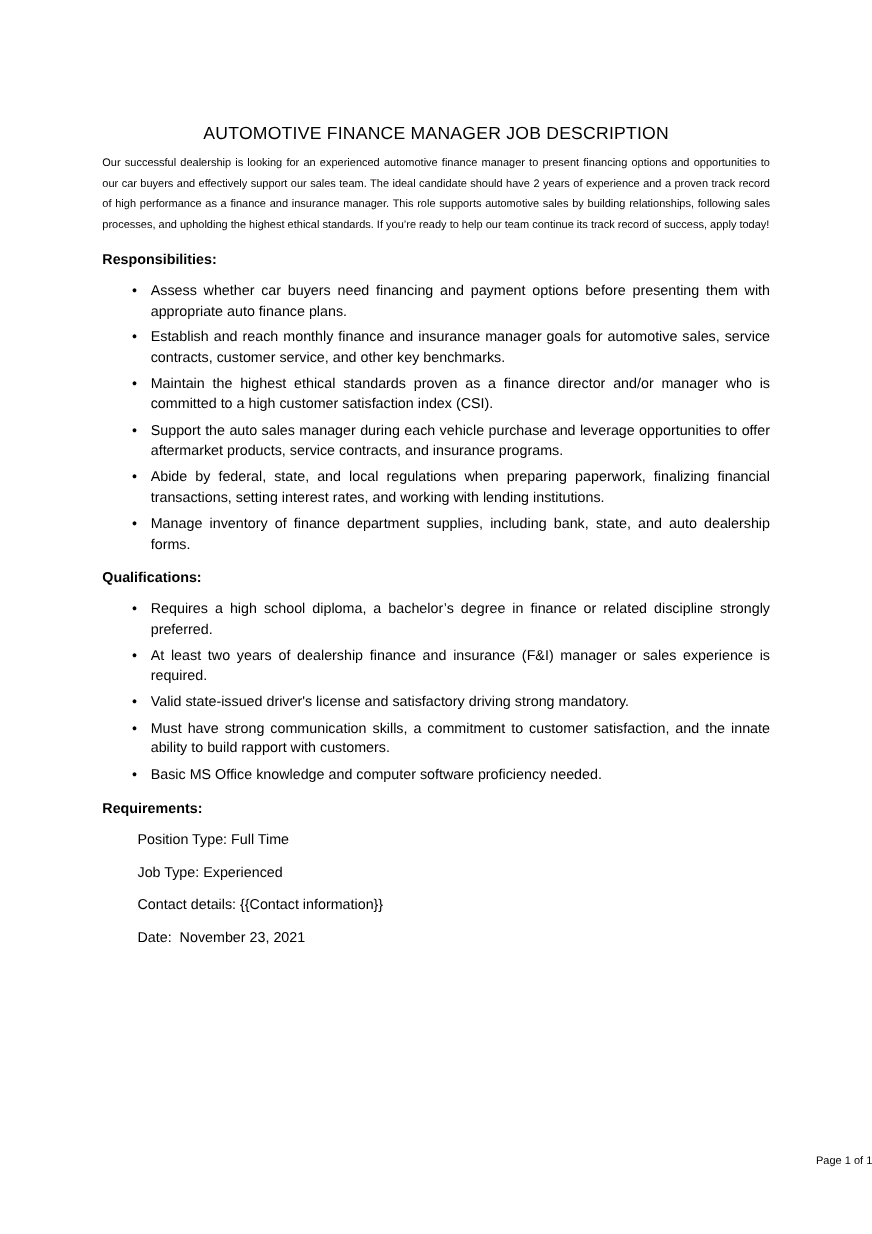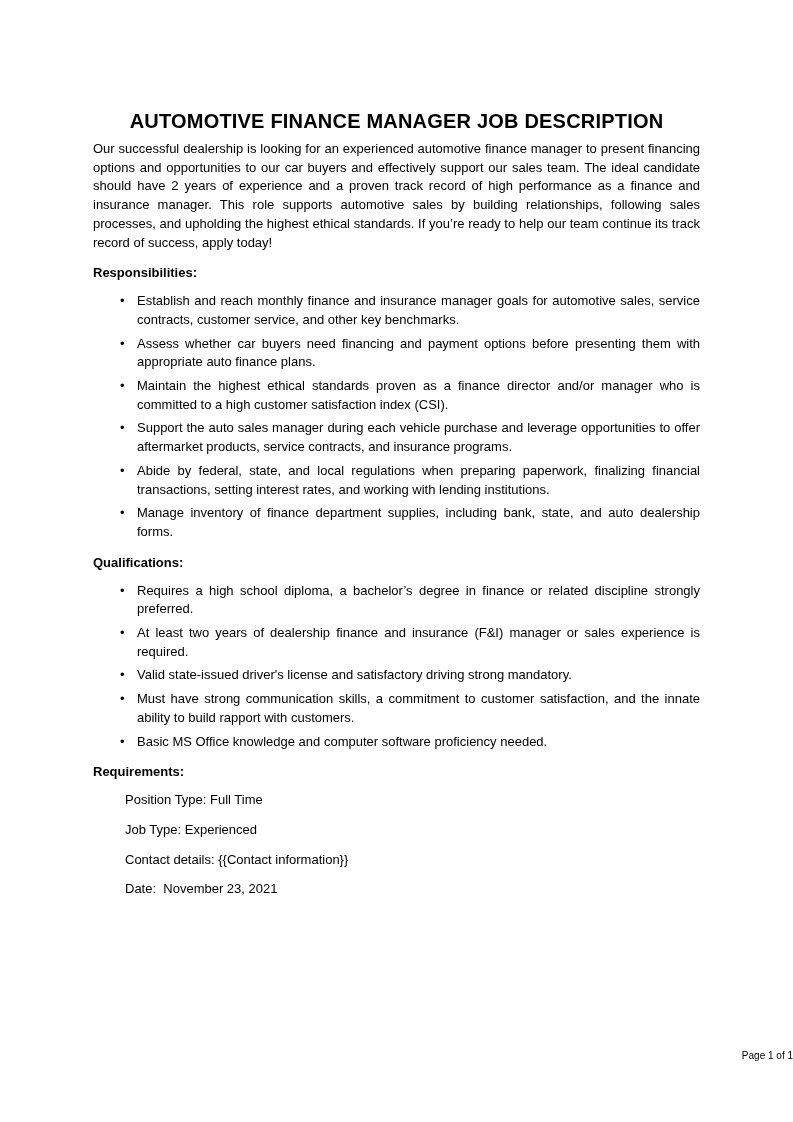--- a/index.html
+++ b/index.html
@@ -14,35 +14,35 @@
   }
   .page {
     position: absolute;
     top: 0; left: 0;
     width: 793px;
     height: 1122px;
     background: #ffffff;
     padding: 112px 93px 0 93px;
   }
   .doc-title {
-    font-size: 20px;
-    font-weight: bold;
+    font-size: 16px;
+    font-weight: normal;
     text-align: center;
     line-height: 19px;
     margin-bottom: 9px;
     letter-spacing: 0.2px;
   }
   .section-heading {
     font-size: 13px;
     font-weight: bold;
     line-height: 19px;
     margin-bottom: 10px;
   }
   .body-para {
-    font-size: 13px;
+    font-size: 10px;
     line-height: 18.7px;
     text-align: justify;
     margin-bottom: 11px;
   }
   ul.bullet-list {
     list-style: none;
     margin-bottom: 11px;
   }
   ul.bullet-list li {
     position: relative;
@@ -82,22 +82,22 @@
 <div class="page">
 
   <h1 class="doc-title">AUTOMOTIVE FINANCE MANAGER JOB DESCRIPTION</h1>
 
 
   <p class="body-para">Our successful dealership is looking for an experienced automotive finance manager to present financing options and opportunities to our car buyers and effectively support our sales team. The ideal candidate should have 2 years of experience and a proven track record of high performance as a finance and insurance manager. This role supports automotive sales by building relationships, following sales processes, and upholding the highest ethical standards. If you’re ready to help our team continue its track record of success, apply today!</p>
 
   <h2 class="section-heading">Responsibilities:</h2>
 
   <ul class="bullet-list">
+      <li>Assess whether car buyers need financing and payment options before presenting them with appropriate auto finance plans.</li>
       <li>Establish and reach monthly finance and insurance manager goals for automotive sales, service contracts, customer service, and other key benchmarks.</li>
-      <li>Assess whether car buyers need financing and payment options before presenting them with appropriate auto finance plans.</li>
       <li>Maintain the highest ethical standards proven as a finance director and/or manager who is committed to a high customer satisfaction index (CSI).</li>
       <li>Support the auto sales manager during each vehicle purchase and leverage opportunities to offer aftermarket products, service contracts, and insurance programs.</li>
       <li>Abide by federal, state, and local regulations when preparing paperwork, finalizing financial transactions, setting interest rates, and working with lending institutions.</li>
       <li>Manage inventory of finance department supplies, including bank, state, and auto dealership forms.</li>
     </ul>
 
   <h2 class="section-heading">Qualifications:</h2>
 
   <ul class="bullet-list">
       <li>Requires a high school diploma, a bachelor’s degree in finance or related discipline strongly preferred.</li>

